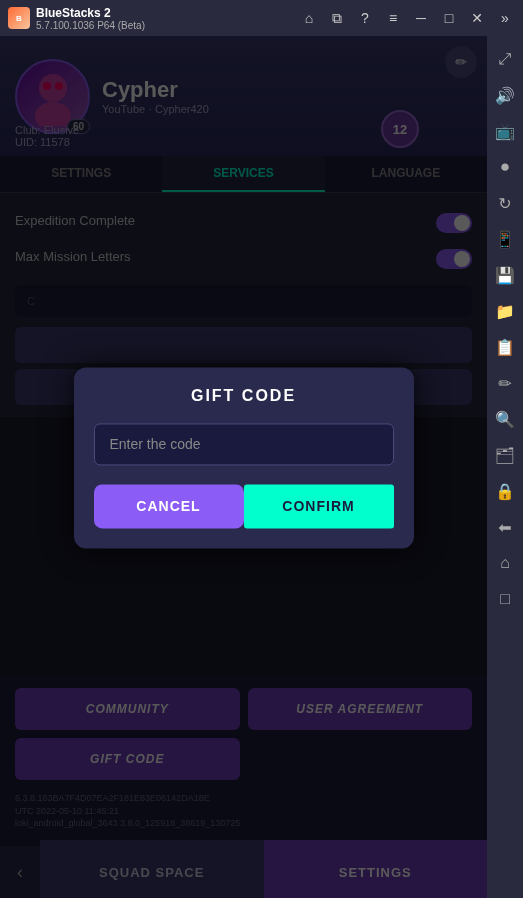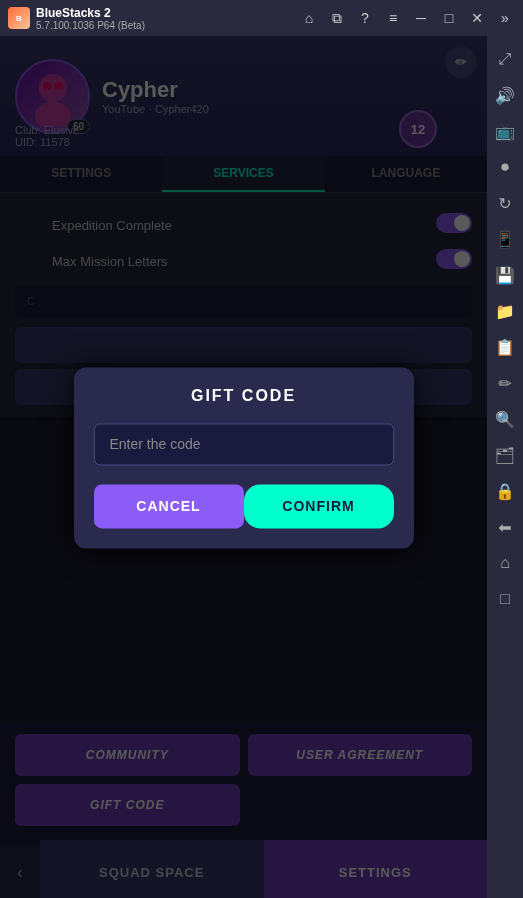--- a/index.html
+++ b/index.html
@@ -168,21 +168,21 @@
       bottom: 8px;
       left: 15px;
     }
     .profile-meta span {
       color: #aaaacc;
       font-size: 11px;
       display: block;
     }
     .level-circle {
       position: absolute;
-      right: 50px;
+      right: 68px;
       bottom: 8px;
       width: 38px;
       height: 38px;
       background: #6a3a9e;
       border-radius: 50%;
       border: 2px solid #9b6bd4;
       display: flex;
       align-items: center;
       justify-content: center;
       color: white;
@@ -213,23 +213,22 @@
     }
 
     
     .services-content {
       background: #252540;
       padding: 12px 15px;
     }
     .toggle-row {
       display: flex;
       justify-content: space-between;
-      align-items: flex-end;
+      align-items: flex-start;
       padding: 8px 0;
-      margin-left: 37px;
     }
     .toggle-label {
       color: #cccccc;
       font-size: 13px;
     }
     .toggle {
       width: 36px;
       height: 20px;
       border-radius: 10px;
       background: #8b5cf6;
@@ -306,21 +305,21 @@
       font-size: 14px;
       font-weight: bold;
       cursor: pointer;
       letter-spacing: 1px;
     }
     .btn-confirm {
       flex: 1;
       padding: 14px;
       background: #00ffcc;
       border: none;
-      border-radius: 16px;
+      border-radius: 3px;
       color: #1a1a3e;
       font-size: 14px;
       font-weight: bold;
       cursor: pointer;
       letter-spacing: 1px;
     }
     .game-service-title {
       text-align: center;
       color: #cccccc;
       font-size: 13px;
@@ -503,20 +502,25 @@
       <button class="btn-cancel">CANCEL</button>
       <button class="btn-confirm">CONFIRM</button>
     </div>
   </div>
 
   <div style="position: absolute; bottom: 52px; left: 0; width: 487px; background: #1e1e3a; padding: 12px 15px;">
     <div class="service-grid">
       <button class="service-btn">COMMUNITY</button>
       <button class="service-btn">USER AGREEMENT</button>
       <button class="service-btn">GIFT CODE</button>
+    </div>
+    <div class="build-info" style="padding: 4px 0;">
+      <p>6.3.8.163BA7F4D07EA2F181E83E06142DA18E</p>
+      <p>UTC 2022-05-10 11:45:21</p>
+      <p>loki_android_global_3643 3.8.0_125918_38619_130725</p>
     </div>
   </div>
 
   <div class="bottom-nav">
     <div class="nav-back-btn">
       <span>‹</span>
     </div>
     <div class="nav-btn squad">SQUAD SPACE</div>
     <div class="nav-btn settings-nav">SETTINGS</div>
   </div>

